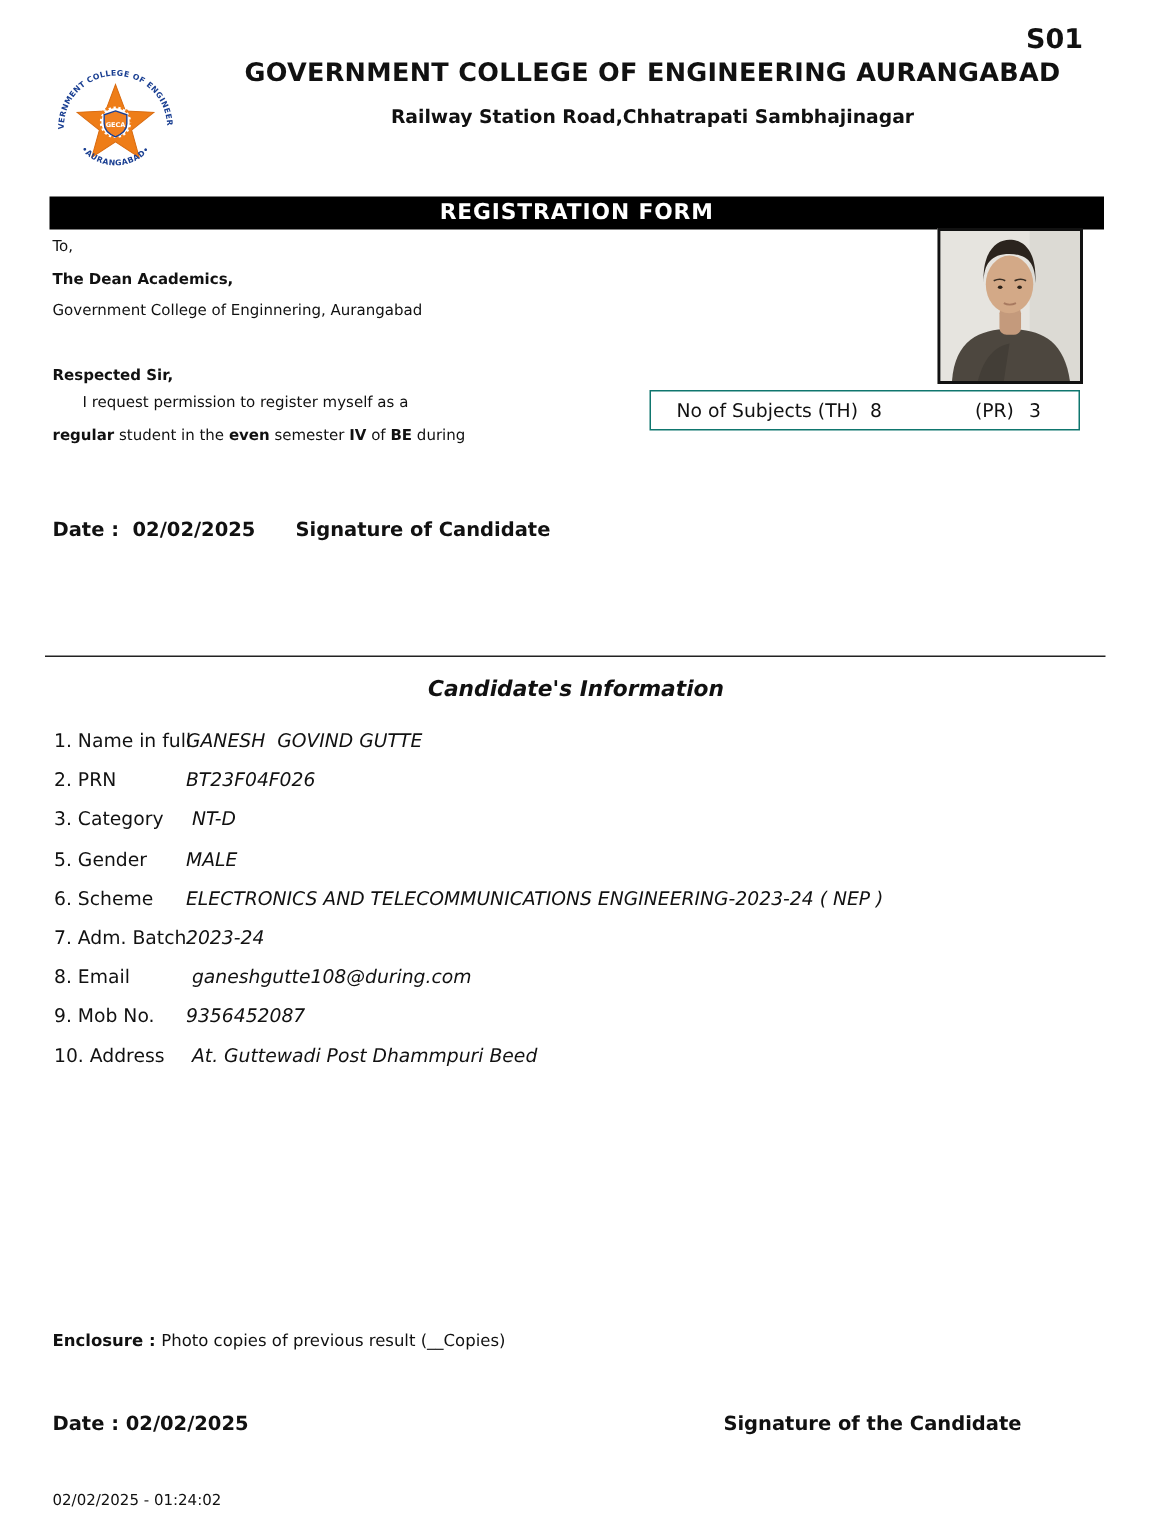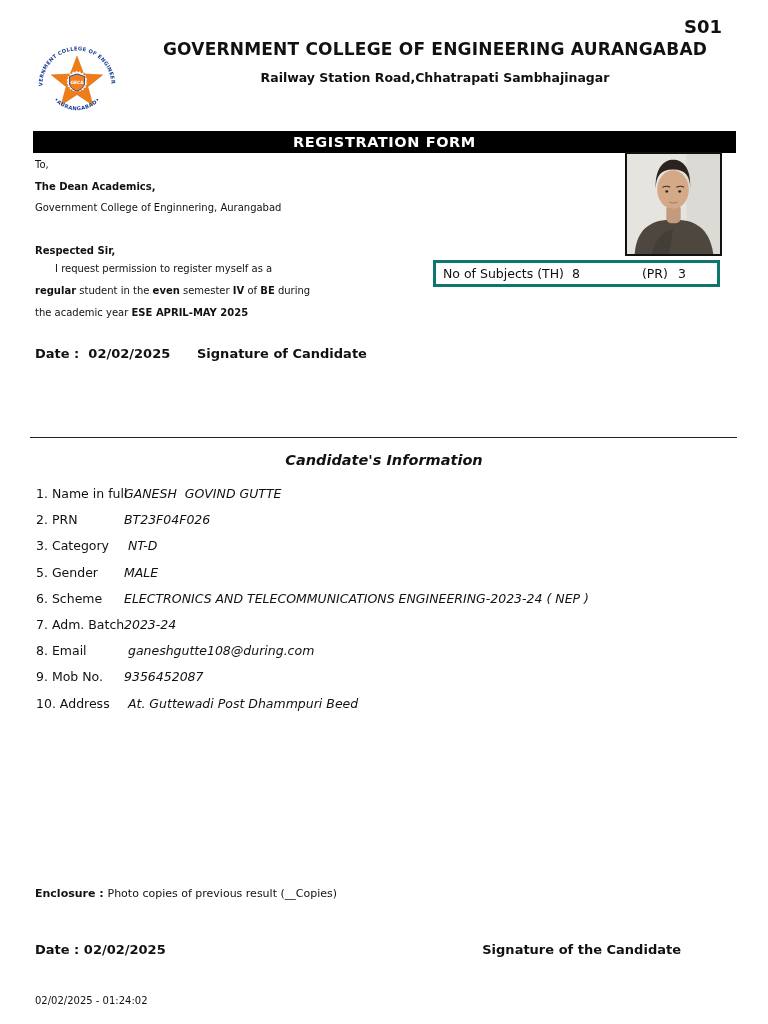--- a/index.html
+++ b/index.html
@@ -34,23 +34,23 @@
   .l-college{top:202px;}
   .l-salut{top:245px;font-weight:bold;}
   .l-line1{top:263px;left:55px;}
   .l-line2{top:285px;}
   .l-line3{top:307px;}
 
   .photo-frame{top:152px;left:625px;width:97px;height:104px;border:2px solid #111;
     box-sizing:border-box;background:#e3e1dc;}
   .photo-frame svg{display:block;width:100%;height:100%;}
 
-  .subjects-box{top:260px;left:433px;width:287px;height:27px;border:3px solid #0f766e;
+  .subjects-box{top:260px;left:433px;width:287px;height:27px;border:1px solid #0f766e;
     box-sizing:border-box;display:flex;align-items:center;font-size:12.5px;
-    padding-left:7px;}
+    padding-left:17px;}
   .subjects-box .gap1{width:8px;}
   .subjects-box .gap2{width:62px;}
   .subjects-box .gap3{width:10px;}
 
   .mid-date{top:346px;left:35px;font-size:13px;font-weight:bold;}
   .mid-sign{top:346px;left:197px;font-size:13px;font-weight:bold;}
 
   .rule{top:437px;left:30px;width:707px;height:0;border-top:1.6px solid #222;}
 
   .cand-title{top:452px;left:0;right:0;text-align:center;
@@ -119,23 +119,20 @@
   </div>
 
   <div class="abs letter l-to">To,</div>
   <div class="abs letter l-dean">The Dean Academics,</div>
   <div class="abs letter l-college">Government College of Enginnering, Aurangabad</div>
   <div class="abs letter l-salut">Respected Sir,</div>
   <div class="abs letter l-line1">I request permission to register myself as a</div>
   <div class="abs letter l-line2">
     <span class="b">regular</span><span> student in the </span><span class="b">even</span><span> semester </span><span class="b">IV</span><span> of </span><span class="b">BE</span><span> during</span>
   </div>
-  <div class="abs letter l-line3">
-    <span>the academic year </span><span class="b">ESE APRIL-MAY 2025</span>
-  </div>
 
   <div class="abs subjects-box">
     <span>No of Subjects (TH)</span>
     <span class="gap1"></span>
     <span>8</span>
     <span class="gap2"></span>
     <span>(PR)</span>
     <span class="gap3"></span>
     <span>3</span>
   </div>

